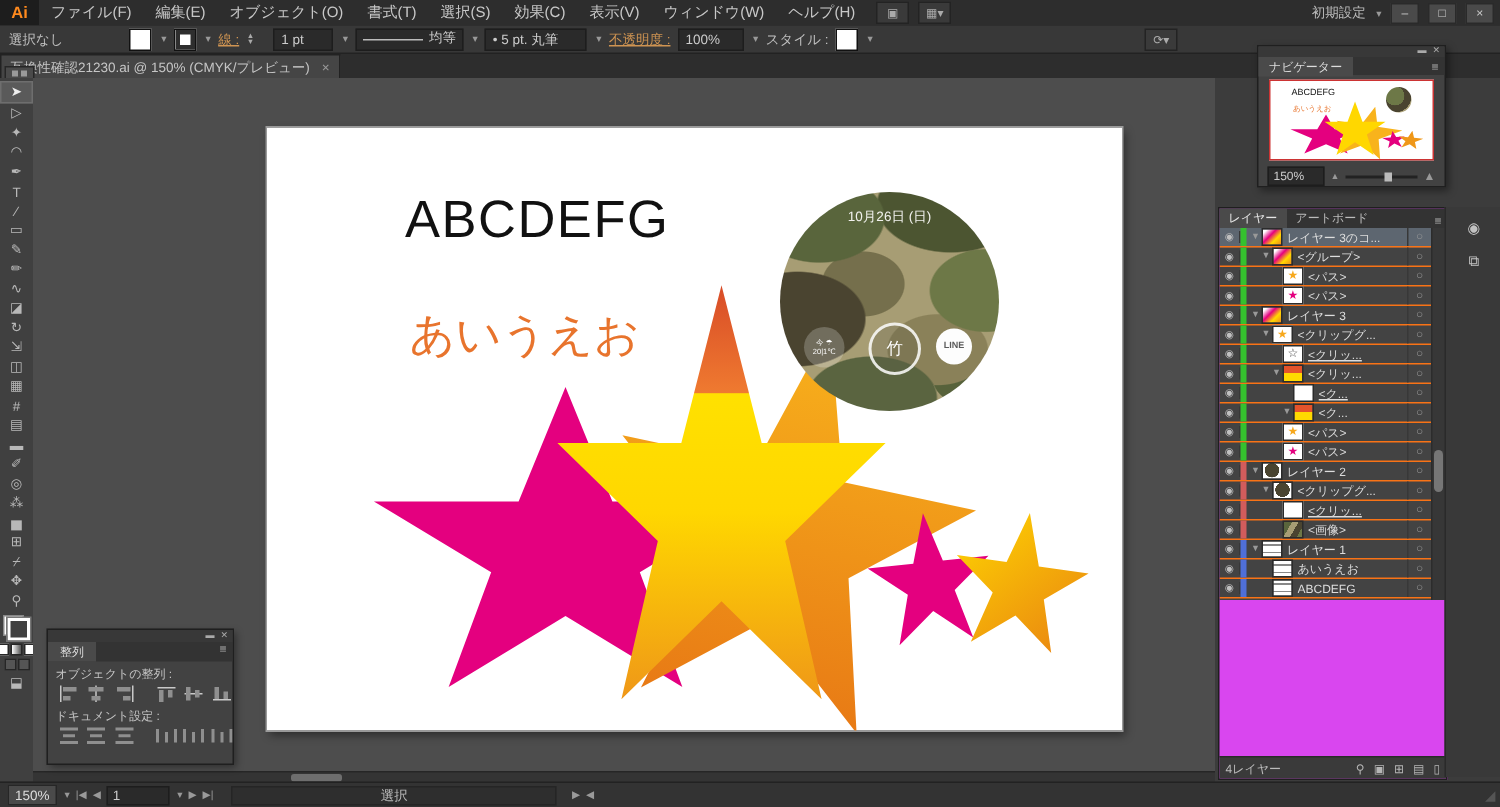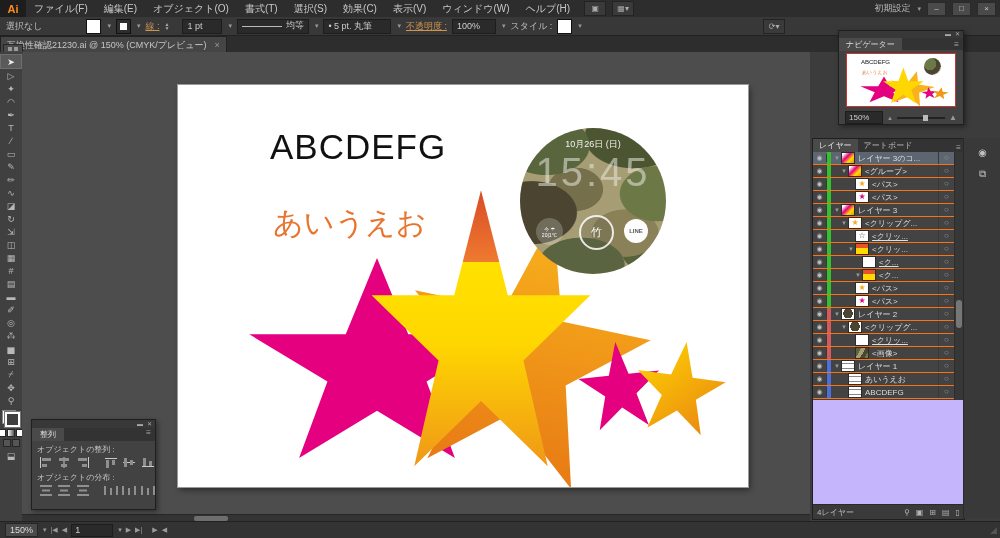--- a/index.html
+++ b/index.html
@@ -110,21 +110,21 @@
   #nav-kana{position:absolute;left:15px;top:15px;font-size:5px;color:#e8742d;}
   #nav-camo{position:absolute;right:14px;top:4px;width:17px;height:17px;border-radius:50%;
             background:radial-gradient(circle at 35% 35%, #6d7847 0 40%, #4a4430 41% 70%, #a79d74 71%);}
   #nav-footer{display:flex;align-items:center;gap:4px;padding:4px 6px 0 6px;}
   #nav-zoom{background:#2a2a2a;border:1px solid #1d1d1d;color:#ccc;font-size:8px;padding:0 3px;height:11px;line-height:11px;width:30px;}
   #nav-slider{flex:1;height:2px;background:#222;position:relative;}
   #nav-slider .knob{position:absolute;left:55%;top:-2px;width:5px;height:6px;background:#bbb;}
   .mount{color:#999;font-size:6px;}
   .mount.big{font-size:8px;}
   
-  #layers{left:812px;top:138px;width:151px;height:380px;background:#c4b5fd;border:1px solid #1f1f1f;}
+  #layers{left:812px;top:138px;width:151px;height:380px;background:#d946ef;border:1px solid #1f1f1f;}
   #ly-tabs{height:13px;background:#333;display:flex;align-items:flex-end;}
   .ly-tab{font-size:8px;padding:1px 6px;color:#bbb;}
   .ly-tab.active{background:#4a4a4a;color:#e5e5e5;}
   #ly-menu{margin-left:auto;color:#aaa;font-size:8px;padding-right:3px;}
   #ly-rows{position:absolute;top:13px;left:0;right:0;height:248px;overflow:hidden;background:#434343;}
   .lrow{display:flex;align-items:center;height:12px;border-bottom:1px solid #f97316;position:relative;}
   .lrow.selected{background:#5d6670;}
   .l-eye{width:13px;text-align:center;color:#c0c0c0;font-size:7px;border-right:1px solid #383838;}
   .l-bar{width:4px;align-self:stretch;}
   .bar-green{background:#35c12e;} .bar-red{background:#d25c5c;} .bar-blue{background:#4f6fd8;}
@@ -303,21 +303,20 @@
       <polygon points="50,0 61.8,34.5 98.2,34.5 68.7,55.9 79.4,90.5 50,69.1 20.6,90.5 31.3,55.9 1.8,34.5 38.2,34.5" fill="#e4007f" transform="translate(199,278) scale(2.65,2.21) translate(-50,-47.5)"></polygon>
       <polygon points="50,0 61.8,34.5 98.2,34.5 68.7,55.9 79.4,90.5 50,69.1 20.6,90.5 31.3,55.9 1.8,34.5 38.2,34.5" fill="url(#gBack)" transform="translate(347,267) rotate(12) scale(2.50,2.89) translate(-50,-47.5)"></polygon>
       <polygon points="50,0 61.8,34.5 98.2,34.5 68.7,55.9 79.4,90.5 50,69.1 20.6,90.5 31.3,55.9 1.8,34.5 38.2,34.5" fill="url(#gFront)" transform="translate(303,250) scale(2.27,3.05) translate(-50,-47.5)"></polygon>
       <polygon points="50,0 61.8,34.5 98.2,34.5 68.7,55.9 79.4,90.5 50,69.1 20.6,90.5 31.3,55.9 1.8,34.5 38.2,34.5" fill="#e4007f" transform="translate(442,302) rotate(-6) scale(0.84,0.95) translate(-50,-47.5)"></polygon>
       <polygon points="50,0 61.8,34.5 98.2,34.5 68.7,55.9 79.4,90.5 50,69.1 20.6,90.5 31.3,55.9 1.8,34.5 38.2,34.5" fill="url(#gSmall)" transform="translate(502,304) rotate(8) scale(0.92,1.0) translate(-50,-47.5)"></polygon>
     </svg>
     <div id="text-latin" class="abs">ABCDEFG</div>
     <div id="text-kana" class="abs">あいうえお</div>
     <div id="watch" class="abs">
       <div id="watch-date" class="abs">10月26日 (日)</div>
-      <div id="watch-time" class="abs">15:45</div>
       <div id="w-weather" class="abs wicon">
         <span>今 ☂</span>
           <span>20|1℃</span>
       </div>
       <div id="w-center" class="abs wicon">
         <span>竹</span>
       </div>
       <div id="w-line" class="abs wicon">
         <span>LINE</span>
       </div>
@@ -364,21 +363,21 @@
         <rect x="2" y="6" width="12" height="1" fill="#c9c9c9"></rect>
         <rect x="3" y="2" width="3" height="9" fill="#8f8f8f"></rect>
         <rect x="9" y="4" width="3" height="5" fill="#8f8f8f"></rect>
       </svg>
       <svg width="16" height="13">
         <rect x="2" y="10" width="12" height="1" fill="#c9c9c9"></rect>
         <rect x="3" y="2" width="3" height="8" fill="#8f8f8f"></rect>
         <rect x="9" y="5" width="3" height="5" fill="#8f8f8f"></rect>
       </svg>
     </div>
-  <div class="ap-label">オブジェクトの分布 :</div>
+  <div class="ap-label">ドキュメント設定 :</div>
   <div class="ap-row" id="ap-dist-row">
       <svg width="16" height="13">
         <rect x="2" y="1" width="12" height="2" fill="#8f8f8f"></rect>
         <rect x="4" y="5.5" width="8" height="2" fill="#8f8f8f"></rect>
         <rect x="2" y="10" width="12" height="2" fill="#8f8f8f"></rect>
       </svg>
       <svg width="16" height="13">
         <rect x="2" y="1" width="12" height="2" fill="#8f8f8f"></rect>
         <rect x="4" y="5.5" width="8" height="2" fill="#8f8f8f"></rect>
         <rect x="2" y="10" width="12" height="2" fill="#8f8f8f"></rect>
@@ -660,16 +659,17 @@
 
 <div id="statusbar" class="abs">
   <span id="sb-zoom">150%</span>
   <span class="cb-dd">▾</span>
   <span class="sb-arrow">|◀</span>
   <span class="sb-arrow">◀</span>
   <span id="sb-board">1</span>
   <span class="cb-dd">▾</span>
   <span class="sb-arrow">▶</span>
   <span class="sb-arrow">▶|</span>
+  <span id="sb-tool">選択</span>
   <span class="sb-arrow" style="margin-left:6px;">▶</span>
   <span class="sb-arrow">◀</span>
   <span id="sb-grip">◢</span>
 </div>
 
 </body></html>

